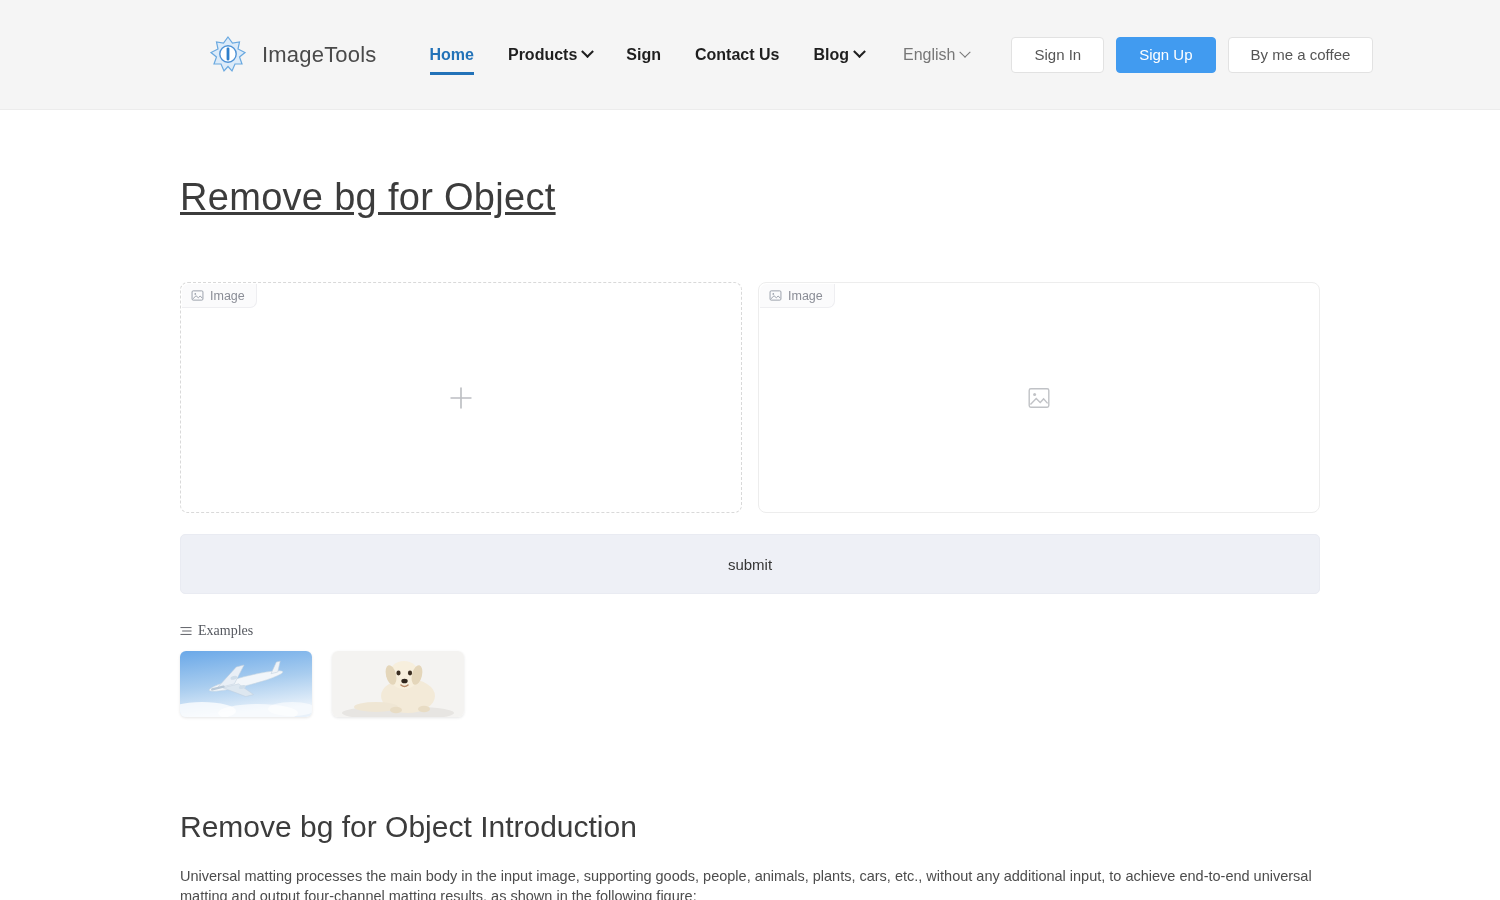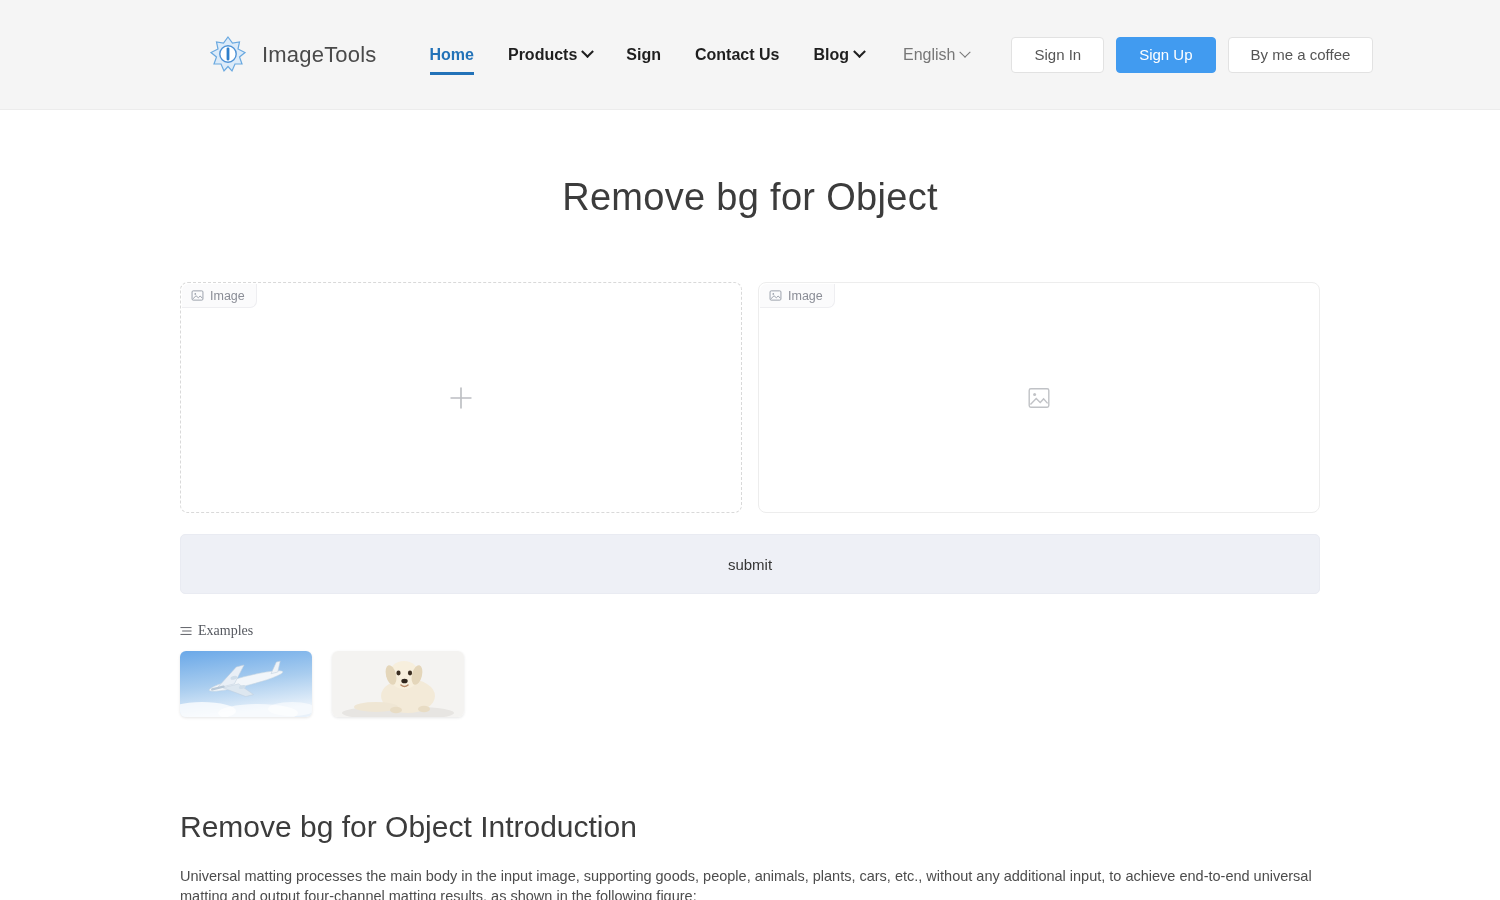--- a/index.html
+++ b/index.html
@@ -87,26 +87,27 @@
   }
   .btn.primary {
     background: #419bf0;
     border-color: #419bf0;
     color: #ffffff;
   }
 
   
   .main { padding: 0 180px; position: relative; }
   .page-title {
-    text-align: center;
+    text-align: left;
     font-size: 38px;
     font-weight: normal;
     color: #3c3c3c;
     margin: 66px 0 0 0;
     letter-spacing: .3px;
+    text-decoration: underline;
   }
 
   
   .panels {
     display: flex;
     gap: 16px;
     margin-top: 63px;
   }
   .panel {
     position: relative;

